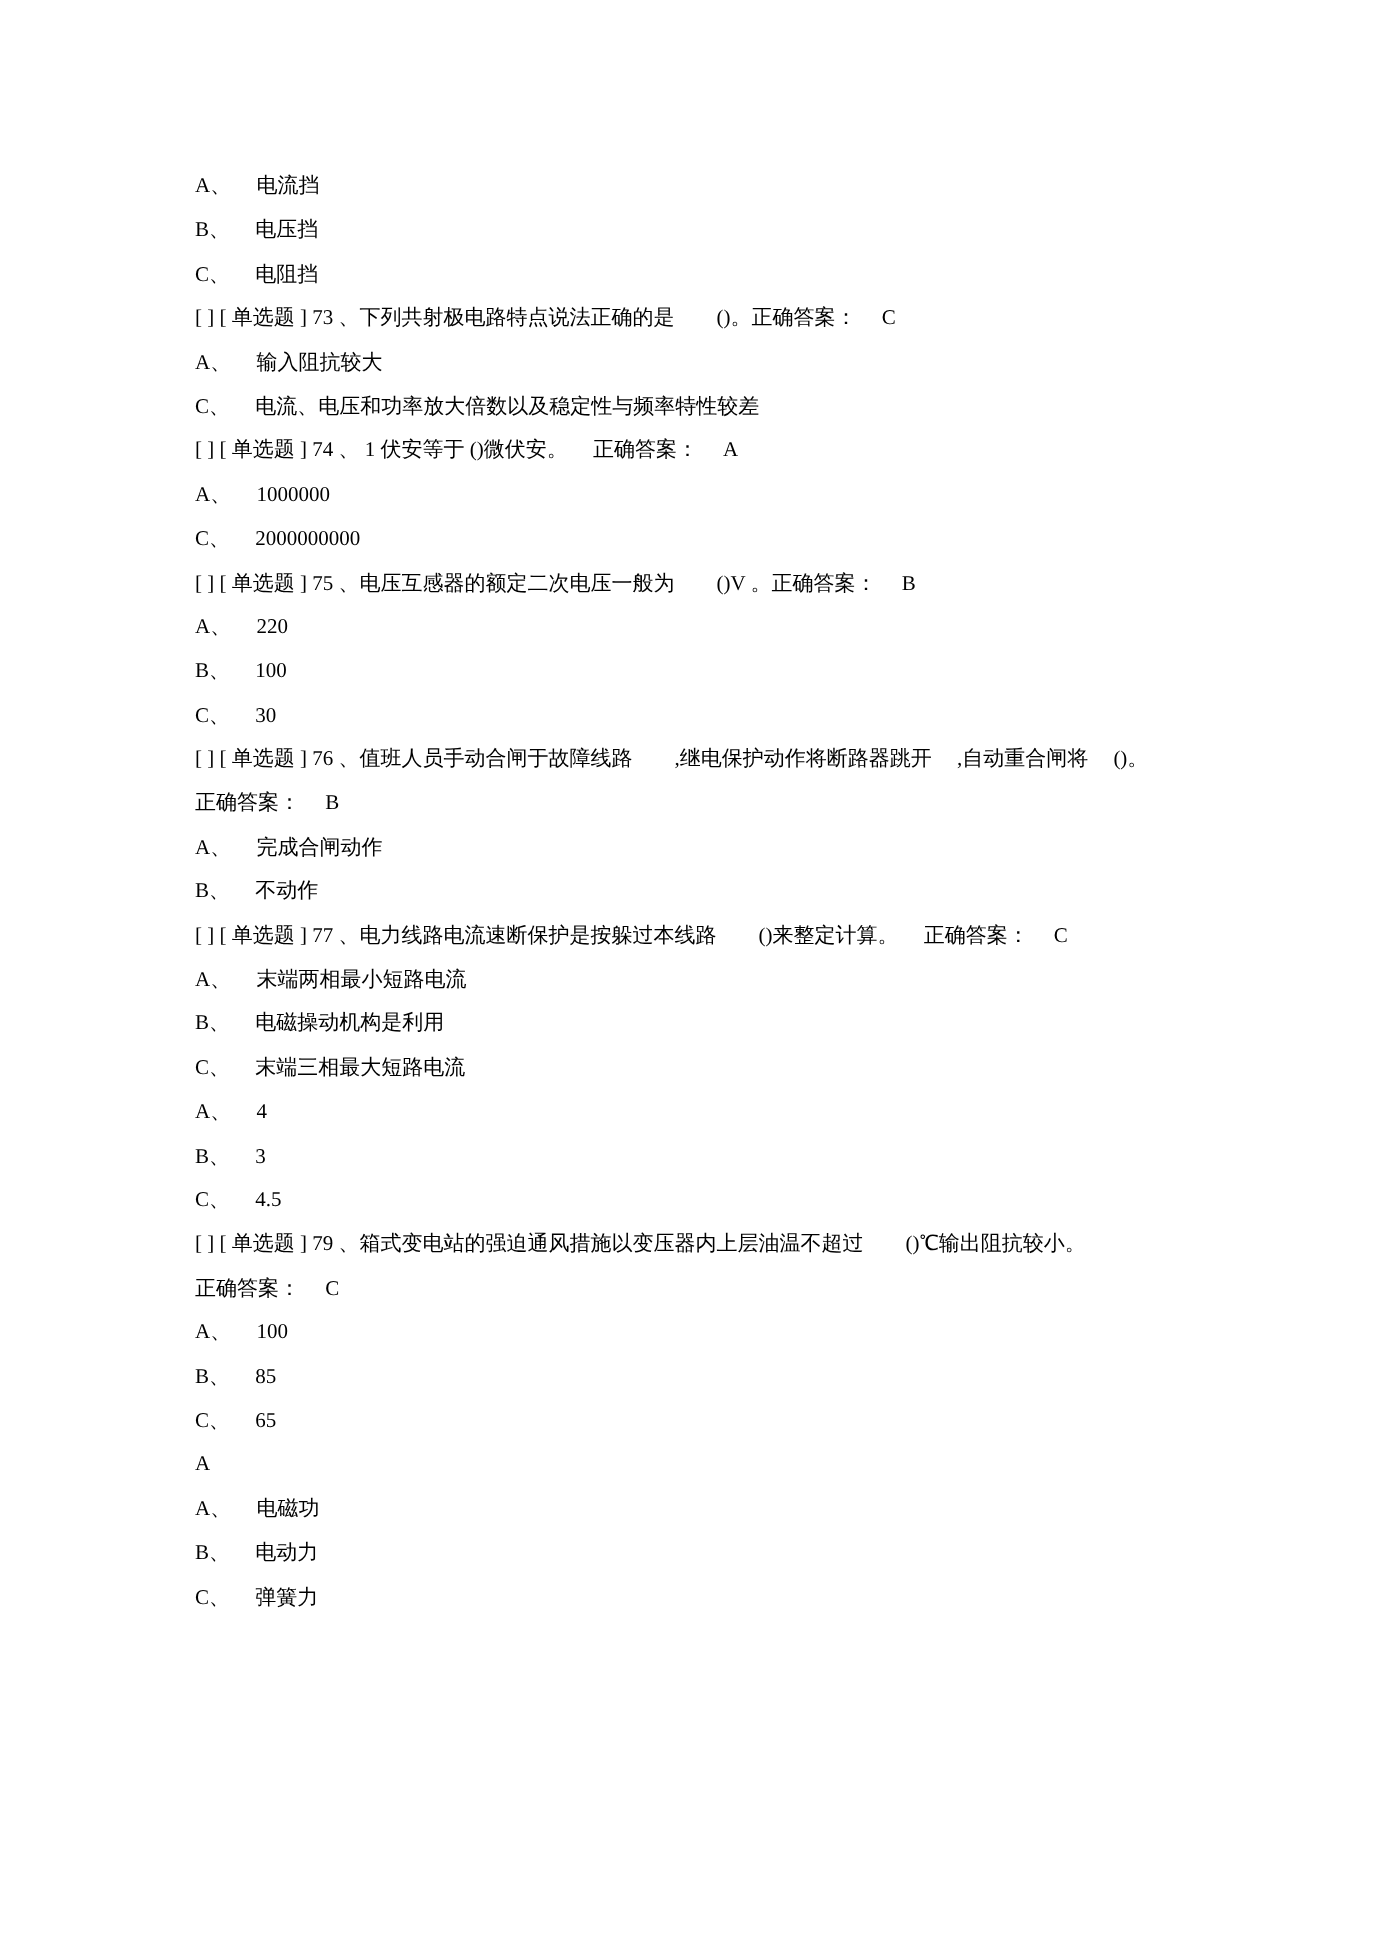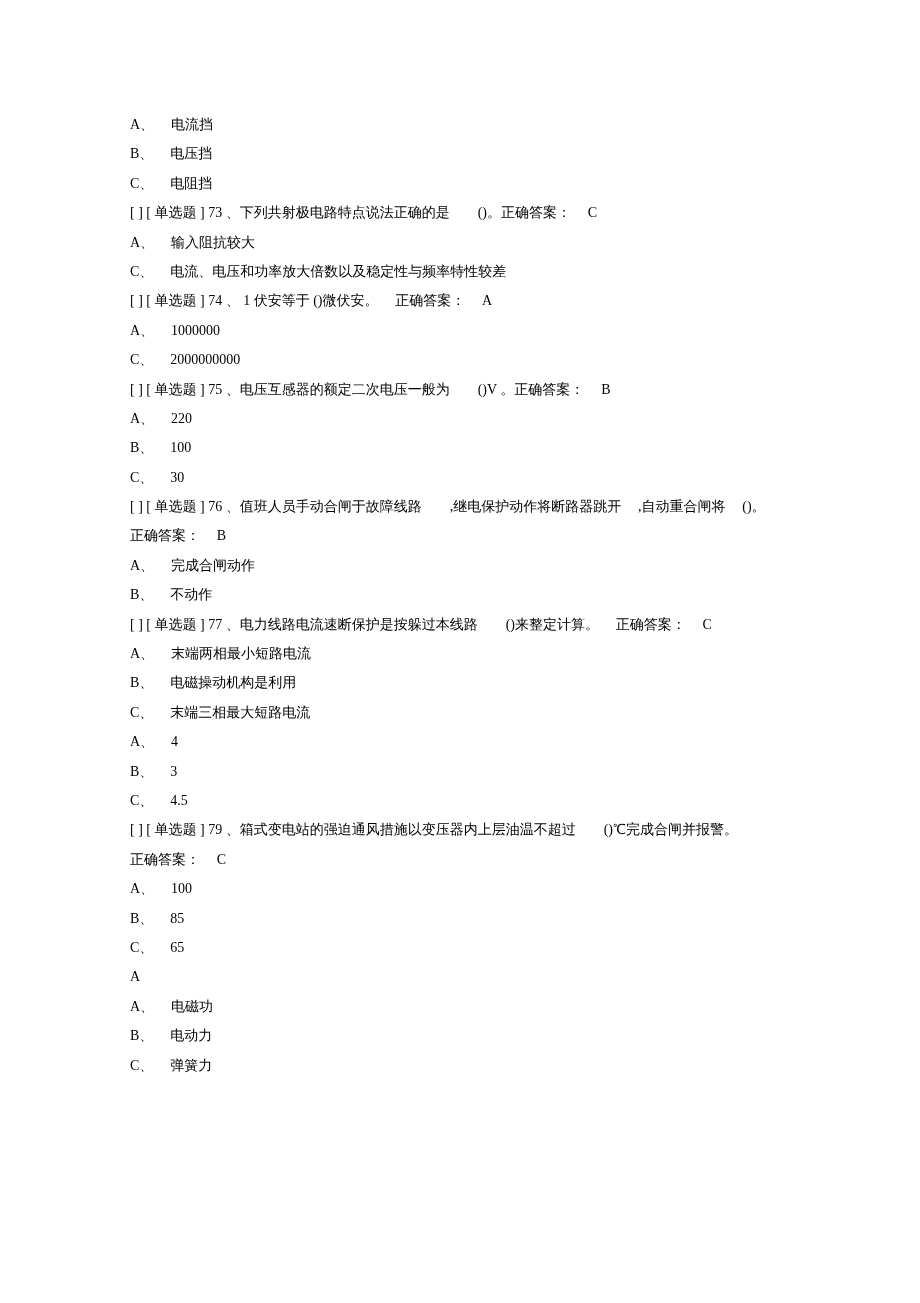--- a/index.html
+++ b/index.html
@@ -99,21 +99,21 @@
     <span>A、</span><span class="gap-s"></span><span>4</span>
   </div>
   <div class="line">
     <span>B、</span><span class="gap-s"></span><span>3</span>
   </div>
   <div class="line">
     <span>C、</span><span class="gap-s"></span><span>4.5</span>
   </div>
 
   <div class="line">
-    <span>[ ] [ 单选题 ] 79 、箱式变电站的强迫通风措施以变压器内上层油温不超过</span><span class="gap-m"></span><span>()℃完成合闸并报警。</span>
+    <span>[ ] [ 单选题 ] 79 、箱式变电站的强迫通风措施以变压器内上层油温不超过</span><span class="gap-m"></span><span>()℃输出阻抗较小。</span>
   </div>
   <div class="line">
     <span>正确答案：</span><span class="gap-s"></span><span>C</span>
   </div>
   <div class="line">
     <span>A、</span><span class="gap-s"></span><span>100</span>
   </div>
   <div class="line">
     <span>B、</span><span class="gap-s"></span><span>85</span>
   </div>

